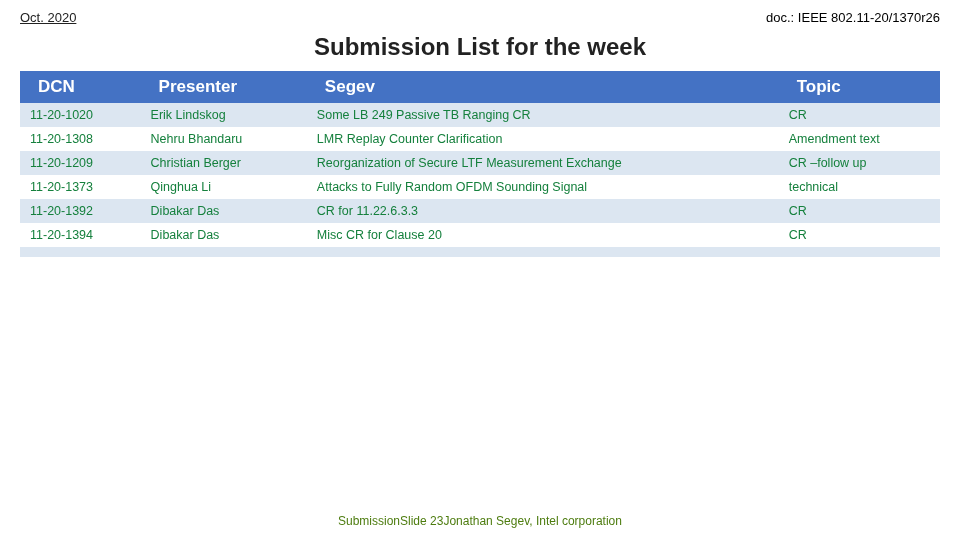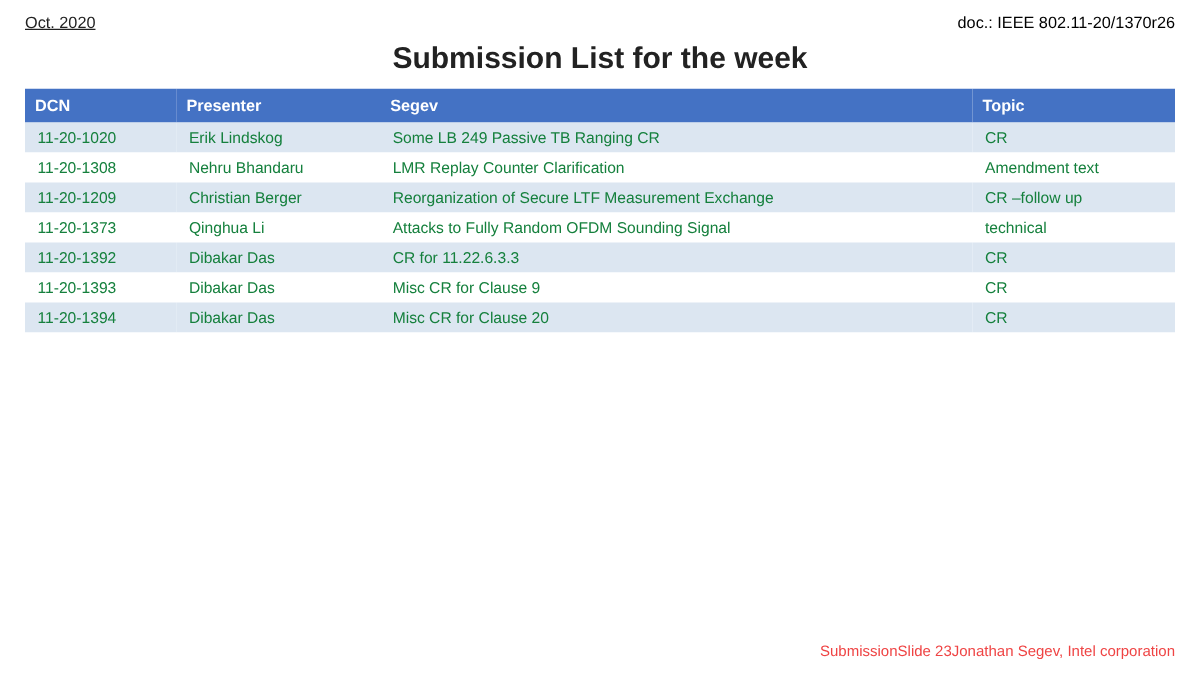--- a/index.html
+++ b/index.html
@@ -49,23 +49,23 @@
       border-collapse: collapse;
     }
 
     thead tr {
       background: #4472c4;
     }
 
     thead th {
       color: #ffffff;
       font-weight: bold;
-      padding: 6px 8px;
+      padding: 6px 18px;
       text-align: left;
-      font-size: 13px;
+      font-size: 17px;
     }
 
     tbody tr:nth-child(odd) {
       background: #dce6f1;
     }
 
     tbody tr:nth-child(even) {
       background: #ffffff;
     }
 
@@ -74,24 +74,24 @@
       color: #15803d;
       font-size: 12.5px;
     }
 
     .footer {
       position: absolute;
       bottom: 12px;
       left: 0;
       right: 0;
       display: flex;
-      justify-content: flex-end;
+      justify-content: center;
       padding: 0 20px;
       font-size: 12px;
-      color: #ef4444;
+      color: #4d7c0f;
     }
   </style>
 </head>
 <body>
 
 <div class="header-bar">
   <span class="header-left">Oct. 2020</span>
   <span class="header-right">doc.: IEEE 802.11-20/1370r26</span>
 </div>
 
@@ -132,26 +132,20 @@
           <td>Attacks to Fully Random OFDM Sounding Signal</td>
           <td>technical</td>
         </tr>
         <tr>
           <td>11-20-1392</td>
           <td>Dibakar Das</td>
           <td>CR for 11.22.6.3.3</td>
           <td>CR</td>
         </tr>
         <tr>
-          <td>11-20-1393</td>
-          <td>Dibakar Das</td>
-          <td>Misc CR for Clause 9</td>
-          <td>CR</td>
-        </tr>
-        <tr>
           <td>11-20-1394</td>
           <td>Dibakar Das</td>
           <td>Misc CR for Clause 20</td>
           <td>CR</td>
         </tr>
         <tr>
           <td></td>
           <td></td>
           <td></td>
           <td></td>

